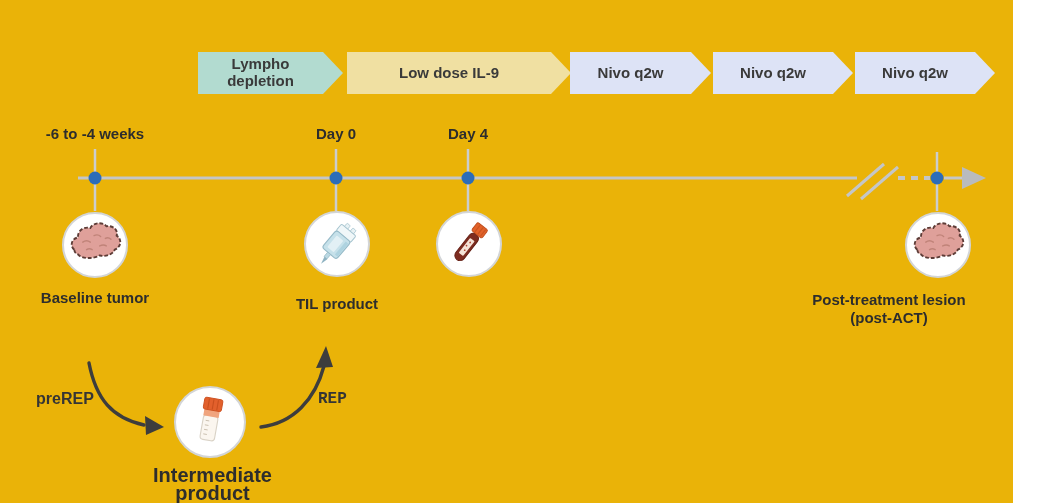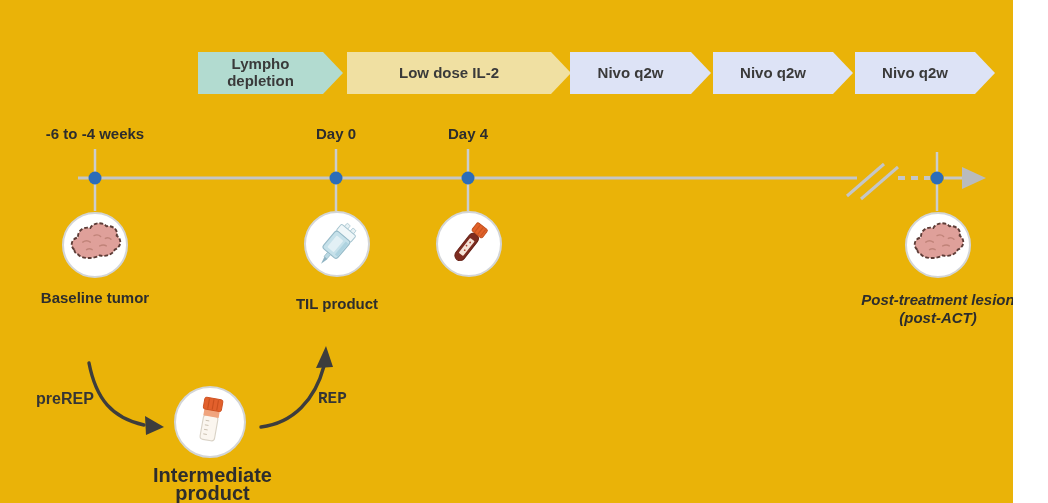--- a/index.html
+++ b/index.html
@@ -35,21 +35,21 @@
 </style>
 </head>
 <body>
 
 <div class="stage">
 
   <div class="banner" style="left: 198px; width: 145px; background-color: rgb(178, 219, 208);">
     <span>Lympho depletion</span>
   </div>
   <div class="banner" style="left: 347px; width: 224px; background-color: rgb(240, 224, 162);">
-    <span>Low dose IL-2</span>
+    <span>Low dose IL-9</span>
   </div>
   <div class="banner" style="left: 570px; width: 141px; background-color: rgb(221, 227, 246);">
     <span>Nivo q2w</span>
   </div>
   <div class="banner" style="left: 713px; width: 140px; background-color: rgb(221, 227, 246);">
     <span>Nivo q2w</span>
   </div>
   <div class="banner" style="left: 855px; width: 140px; background-color: rgb(221, 227, 246);">
     <span>Nivo q2w</span>
   </div>
@@ -135,21 +135,21 @@
     <svg width="62" height="62" viewBox="0 0 66 66">
       <path d="M 11 38 C 6 34 8 26 15 25 C 14 18 21 13 28 15 C 31 9 41 8 45 13 C 52 12 58 17 56 23 C 62 27 61 35 54 38 C 52 43 44 46 38 44 C 31 48 19 48 15 43 C 12 42 11 40 11 38 Z" fill="#dfa09a" stroke="#5d3c37" stroke-width="2" stroke-linejoin="round" stroke-dasharray="4 2"></path>
       <path d="M 20 30 q 4 -3 8 0 M 32 23 q 4 -2 7 1 M 38 34 q 4 -2 7 0 M 24 38 q 3 -2 6 0 M 44 26 q 3 -2 6 1" fill="none" stroke="#c08379" stroke-width="1.5" stroke-linecap="round"></path>
     </svg>
   </div>
 
   <div class="caption" style="left:15px;top:289px;width:160px;">
     <div>Baseline tumor</div>
   </div>
   <div class="caption" style="left:277px;top:295px;width:120px;">TIL product</div>
-  <div class="caption" style="left:838px;top:291px;width:200px;font-style:italic;">
+  <div class="caption" style="left:789px;top:291px;width:200px;">
     <div>Post-treatment lesion</div>
     <div>(post-ACT)</div>
   </div>
 
   <div class="flow-label" style="left:36px;top:390px;">preREP</div>
   <div class="flow-label" style="left:318px;top:390px;font-family:Liberation Mono, monospace;">REP</div>
 
   <div class="icon-circle" style="left:174px;top:386px;width:72px;height:72px;">
     <svg width="66" height="66" viewBox="0 0 72 72">
       <g transform="rotate(10 36 36)">

